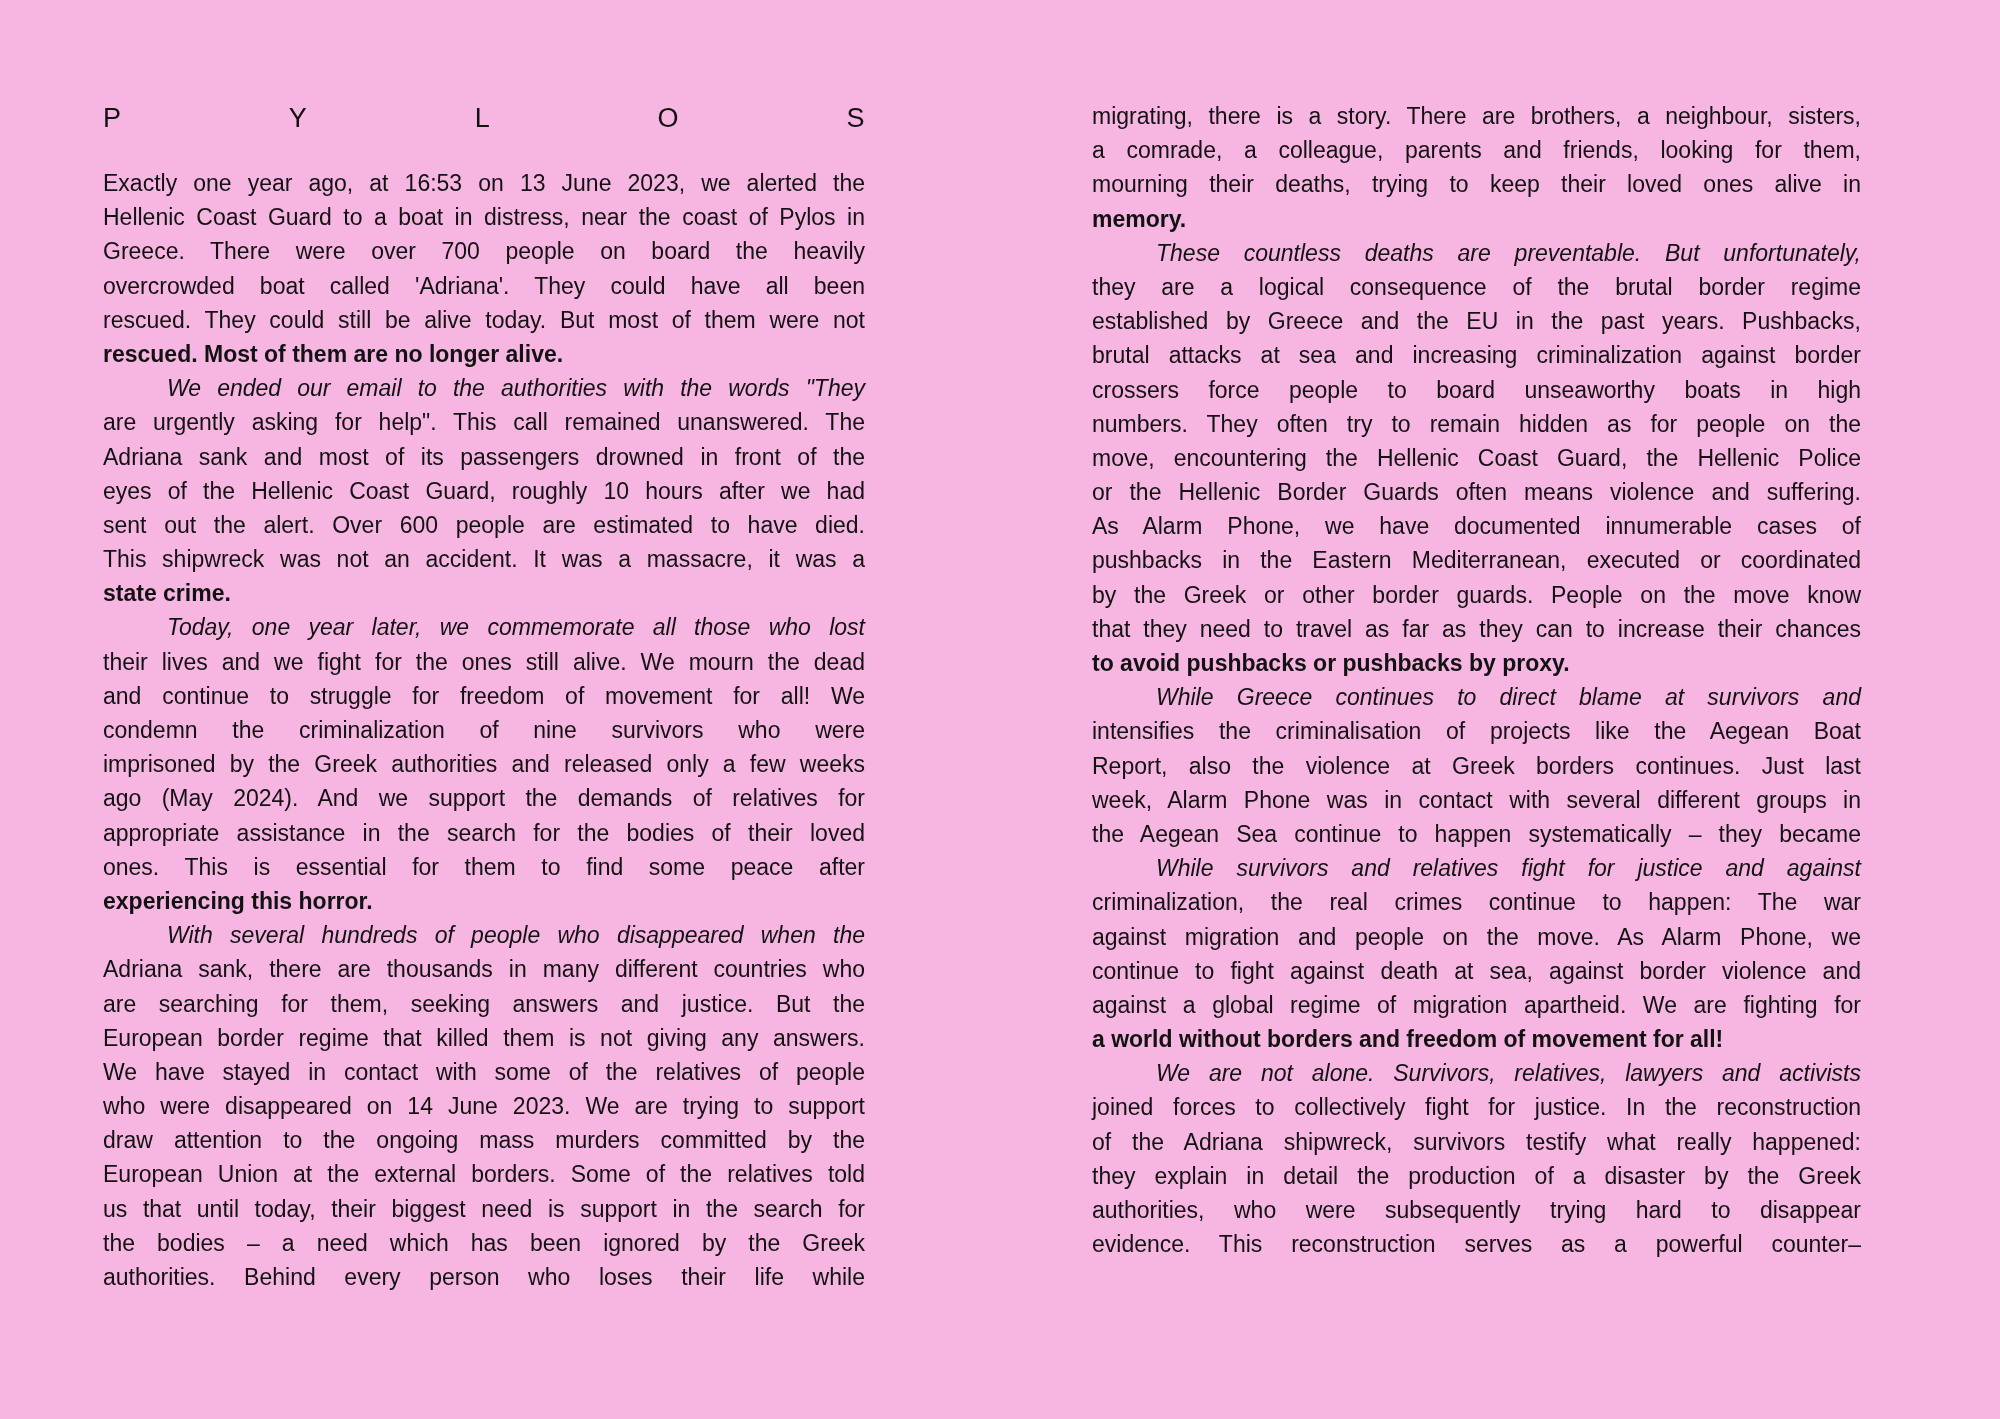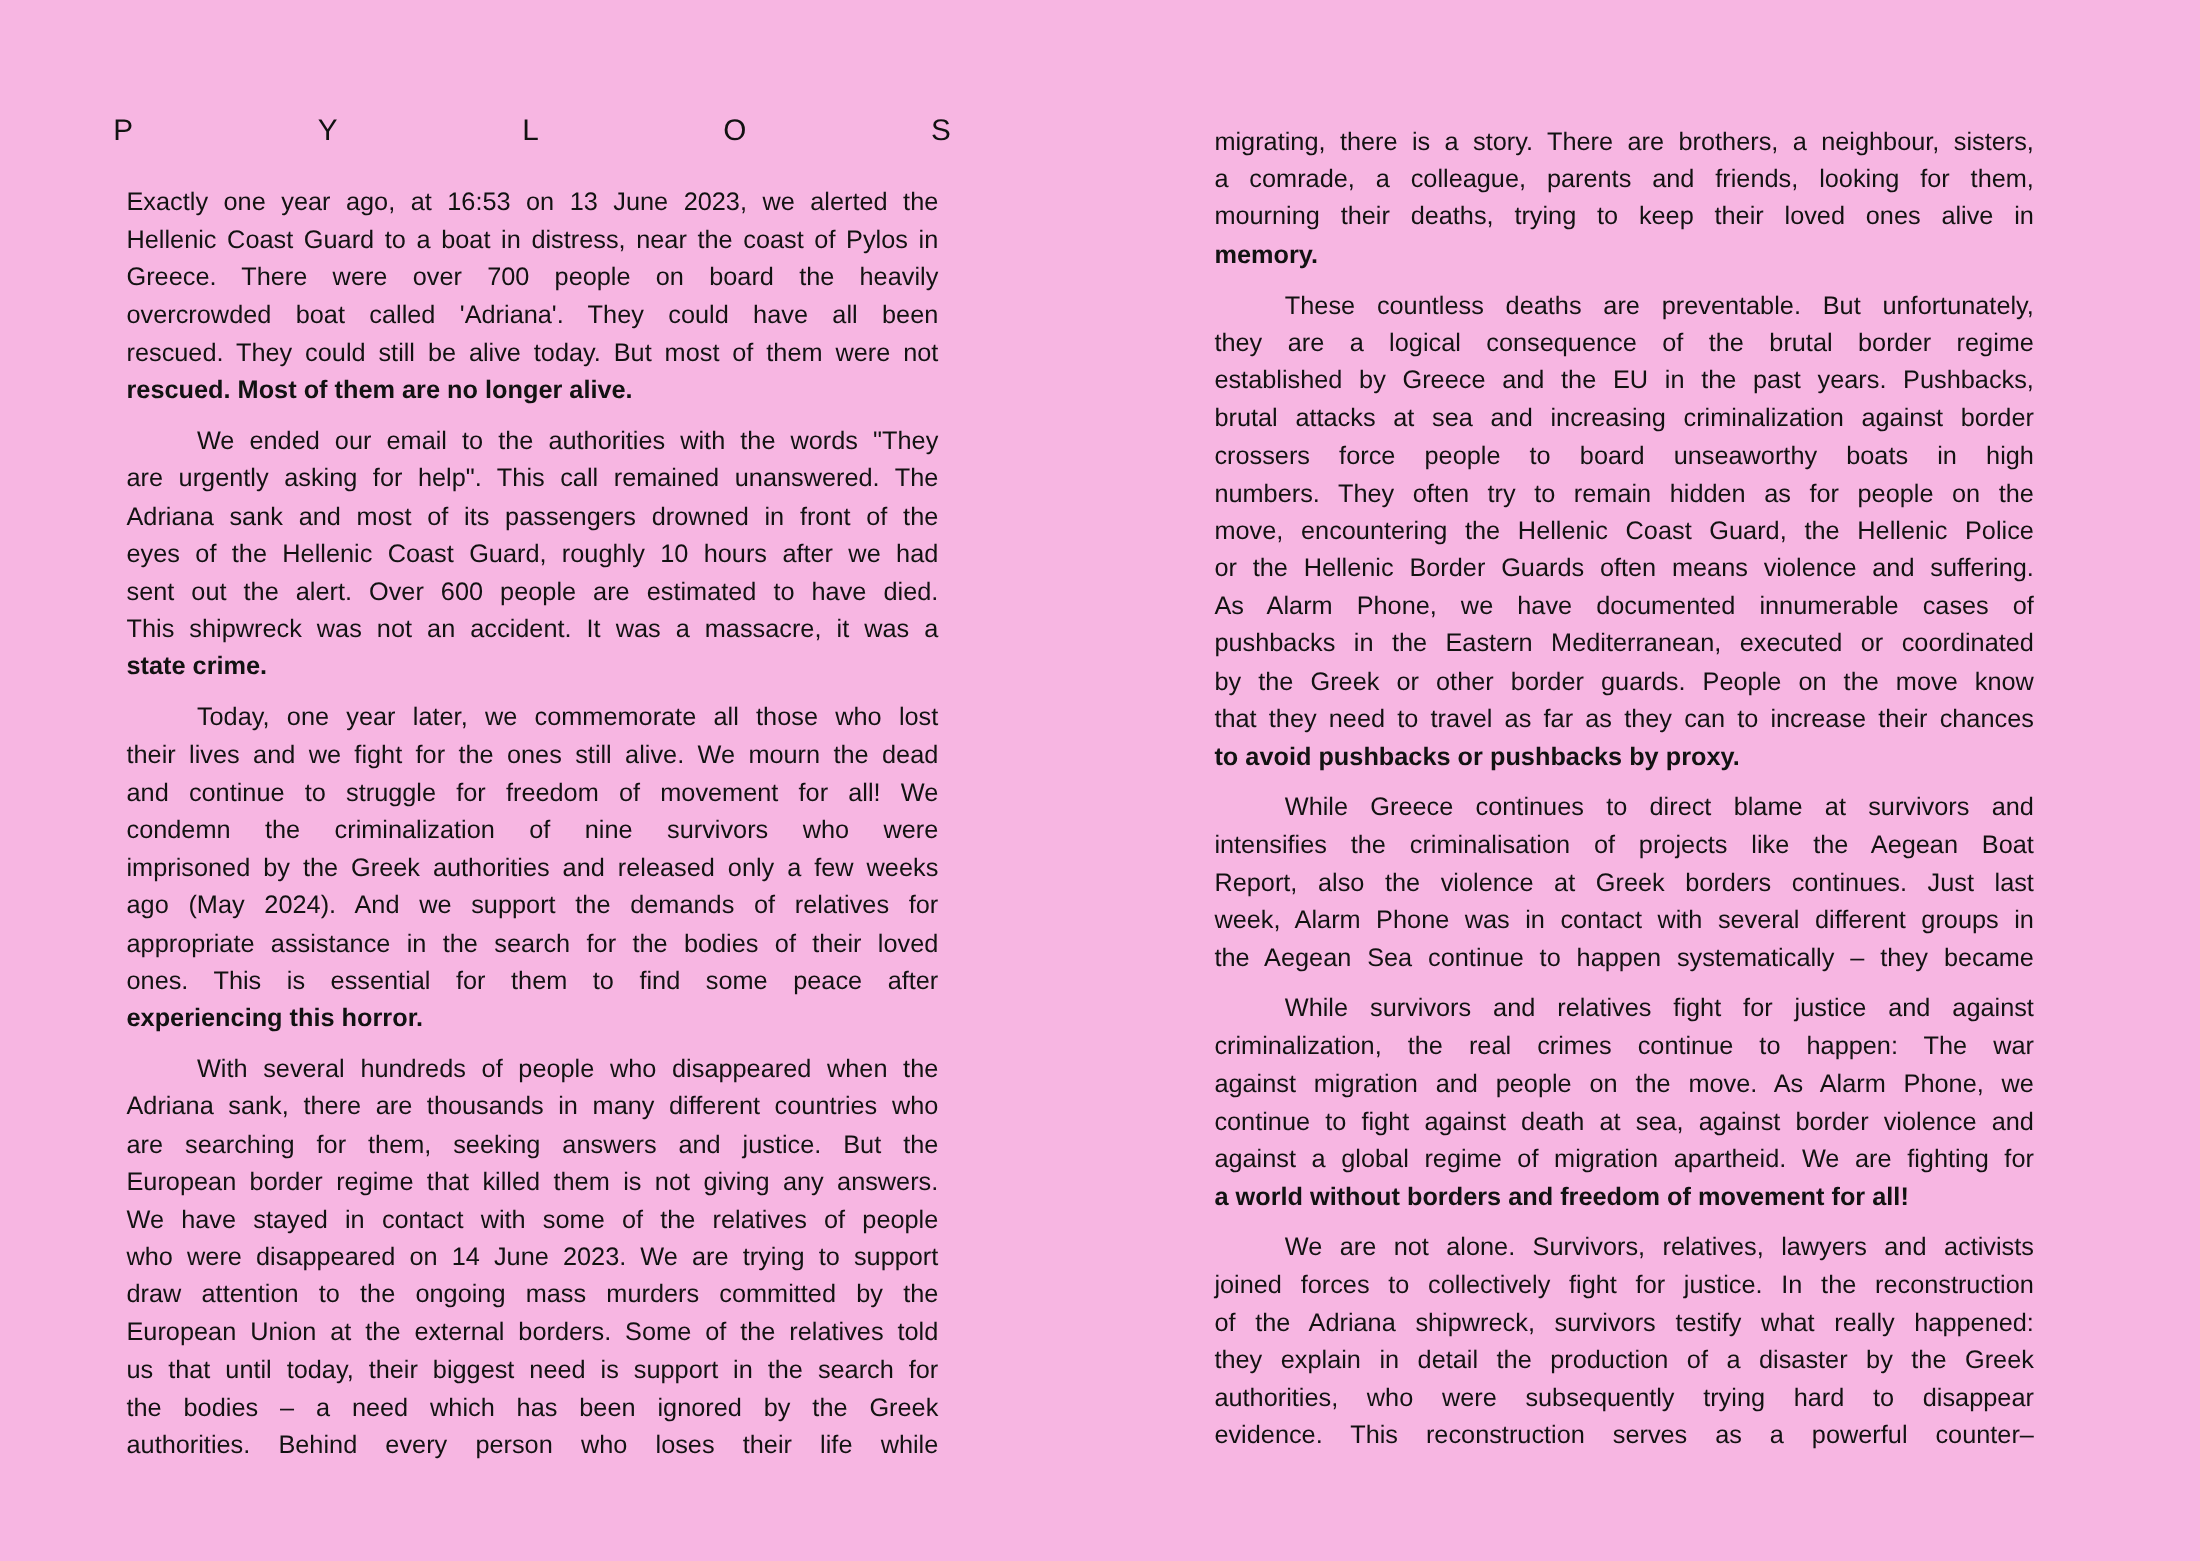--- a/index.html
+++ b/index.html
@@ -44,34 +44,35 @@
     letter-spacing: 0.5px;
     margin-bottom: 31px;
   }
   .page-title span {
     display: block;
   }
   .body-text {
     width: 100%;
   }
   .paragraph {
-    margin: 12px;
+    margin: 0;
     padding: 0;
   }
   .line {
     height: 34.2px;
     line-height: 34.2px;
     font-size: 23px;
     text-align: justify;
     text-align-last: justify;
     white-space: nowrap;
     overflow: visible;
   }
   .line.indent {
     padding-left: 64px;
+    font-style: italic;
   }
   .line.last {
     text-align: left;
     text-align-last: left;
     font-weight: bold;
   }
 </style>
 </head>
 <body style="background: rgb(247, 182, 226); color: rgb(18, 18, 18);">
 

